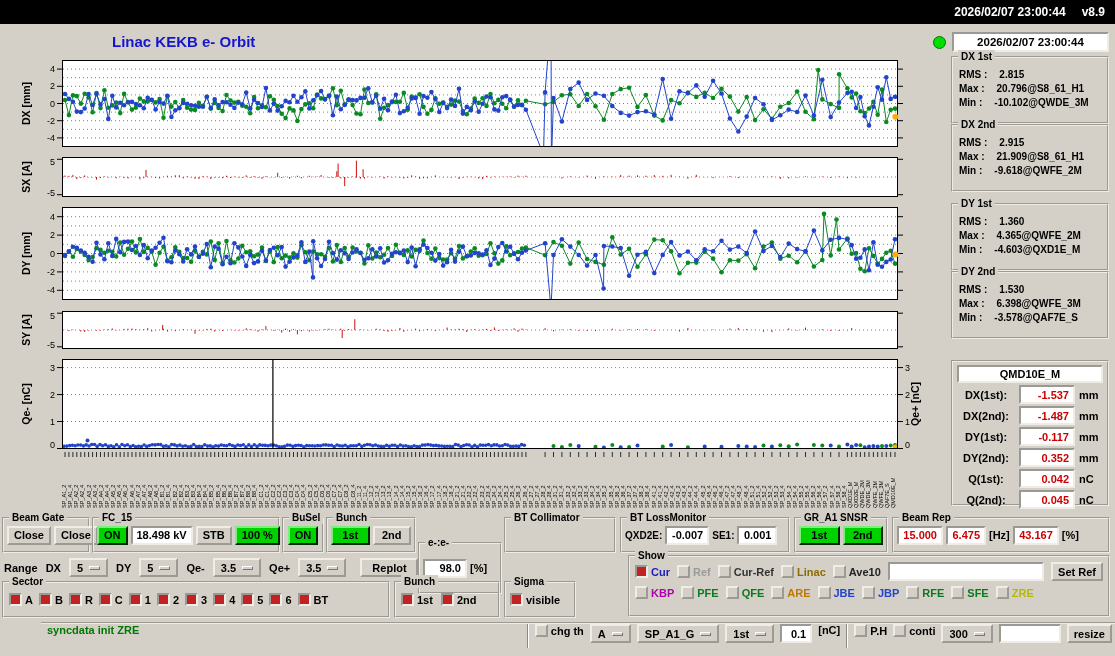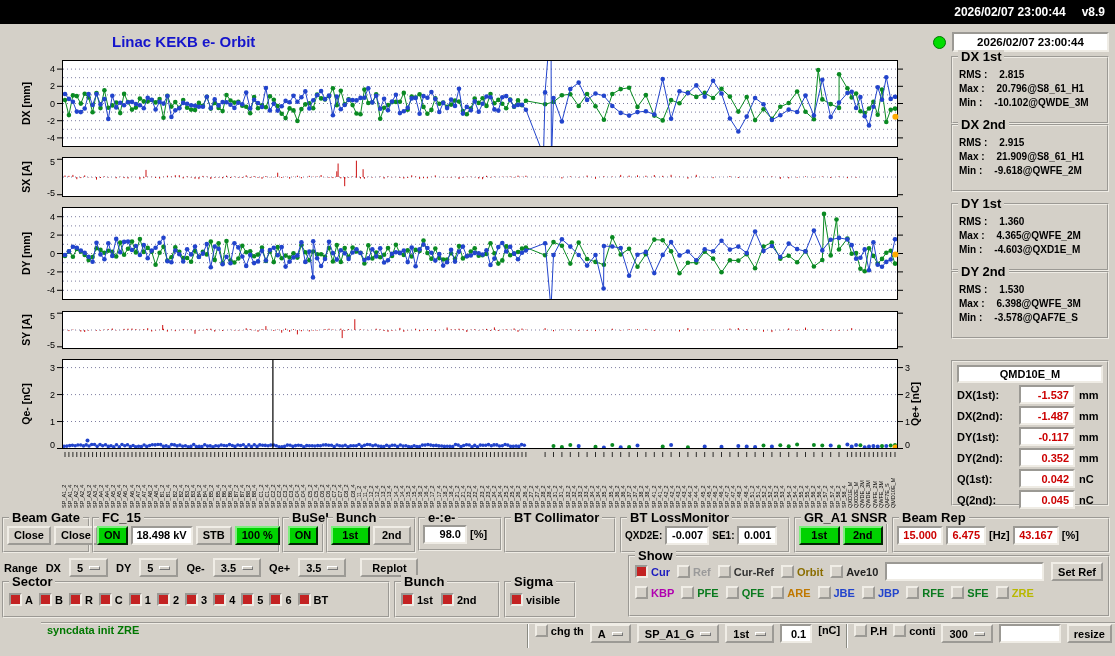--- a/index.html
+++ b/index.html
@@ -10,41 +10,41 @@
             display:flex; align-items:center; justify-content:flex-end; gap:16px; padding:0 10px;
             font-weight:bold; font-size:12px; }
   .main-title { position:absolute; left:112px; top:33px; font-size:15px; font-weight:bold; color:#1515cc; }
   .led { position:absolute; left:933px; top:36px; width:13px; height:13px; border-radius:50%;
          background:#00dd00; border:1px solid #007700; }
   .sunken { background:#fff; border:2px inset #efece5; }
   .ts-box { position:absolute; left:952px; top:32px; width:157px; height:20px;
             display:flex; align-items:center; justify-content:center; font-weight:bold; font-size:11.5px; }
   .groupbox { position:absolute; border:2px groove #efece5; }
   .gb-title { position:absolute; top:-8px; left:5px; background:#d4d0c8; padding:0 3px; font-weight:bold;
-              font-size:13px; white-space:nowrap; line-height:13px; }
+              font-size:10px; white-space:nowrap; line-height:13px; }
   .grow { display:flex; align-items:center; gap:3px; height:100%; padding:2px 3px; }
   .btn { display:inline-flex; align-items:center; justify-content:center; background:#d4d0c8;
          border:2px outset #f0ede6; font-weight:bold; font-size:11px; padding:1px 5px; min-height:19px;
          white-space:nowrap; }
   .btn.green { background:#00d200; border-color:#7dee7d #0a7a0a #0a7a0a #7dee7d; }
   .vbox { background:#fff; border:2px inset #efece5; font-weight:bold; font-size:11px; padding:1px 4px;
           min-height:19px; display:inline-flex; align-items:center; justify-content:flex-end; white-space:nowrap; }
   .vbox.left { justify-content:flex-start; }
   .red { color:#cc0000; }
   .dd { display:inline-flex; align-items:center; gap:6px; background:#d4d0c8; border:2px outset #f0ede6;
         font-weight:bold; padding:1px 6px; min-height:19px; white-space:nowrap; }
   .dash { width:11px; height:4px; background:#d4d0c8; border-top:1px solid #fff; border-left:1px solid #fff;
           border-bottom:1px solid #777; border-right:1px solid #777; }
   .cb { width:13px; height:13px; background:#d4d0c8; border:2px outset #f0ede6; flex:0 0 auto; }
   .cb.on { background:#c32222; border:2px inset #efece5; }
   .citem { display:inline-flex; align-items:center; gap:3px; font-weight:bold; white-space:nowrap; }
   .stat-line { display:flex; gap:12px; font-weight:bold; font-size:10px; line-height:14px; padding-left:6px; white-space:nowrap; }
   .stat-pad { padding-top:10px; }
   .mon-row { display:flex; align-items:center; gap:4px; margin:2px 4px 0 4px; }
-  .mon-label { flex:0 0 58px; text-align:left; font-weight:bold; font-size:11px; }
+  .mon-label { flex:0 0 58px; text-align:center; font-weight:bold; font-size:11px; }
   .mon-val { flex:0 0 56px; height:18px; }
   .mon-unit { font-weight:bold; }
   .chart-layer { position:absolute; left:0; pointer-events:none; }
   #charts text { font-family:"Liberation Sans",sans-serif; }
   #bpm-strip { position:absolute; left:62px; top:456px; width:835px; height:52px; display:flex;
                justify-content:space-between; overflow:hidden; }
   #bpm-strip span { writing-mode:vertical-rl; transform:rotate(180deg); font-size:5.5px; line-height:5.5px;
                     color:#000; white-space:nowrap; }
   .range-row { position:absolute; left:4px; top:556px; height:23px; display:flex; align-items:center;
                gap:8px; font-weight:bold; }
@@ -1857,21 +1857,21 @@
       <span class="btn green">ON</span>
     </div>
   </div>
   <div class="groupbox" style="left:326px;top:517px;width:90px;height:36px">
     <span class="gb-title">Bunch</span>
     <div class="grow">
       <span class="btn green" style="flex:1">1st</span>
       <span class="btn" style="flex:1">2nd</span>
     </div>
   </div>
-  <div class="groupbox" style="left:418px;top:517px;width:84px;height:34px">
+  <div class="groupbox" style="left:418px;top:542px;width:84px;height:52px">
     <span class="gb-title">e-:e-</span>
     <div class="grow">
       <span class="vbox" style="width:44px">98.0</span>
       <span style="font-weight:bold">[%]</span>
     </div>
   </div>
   <div class="groupbox" style="left:504px;top:517px;width:112px;height:36px">
     <span class="gb-title">BT Collimator</span>
   </div>
   <div class="groupbox" style="left:620px;top:517px;width:170px;height:36px">
@@ -1937,21 +1937,21 @@
           <span class="citem">
             <span class="cb"></span>
             <span style="color: rgb(154, 154, 154);">Ref</span>
           </span>
           <span class="citem">
             <span class="cb"></span>
             <span style="color: rgb(51, 51, 51);">Cur-Ref</span>
           </span>
           <span class="citem">
             <span class="cb"></span>
-            <span style="color: rgb(138, 109, 0);">Orbit</span>
+            <span style="color: rgb(138, 109, 0);">Linac</span>
           </span>
           <span class="citem">
             <span class="cb"></span>
             <span style="color: rgb(34, 34, 34);">Ave10</span>
           </span>
         </span>
       <input class="tinput" style="flex: 1 1 0%; min-width: 50px;" value="">
       <span class="btn">Set Ref</span>
     </div>
     <div class="srow" id="show-row2">

